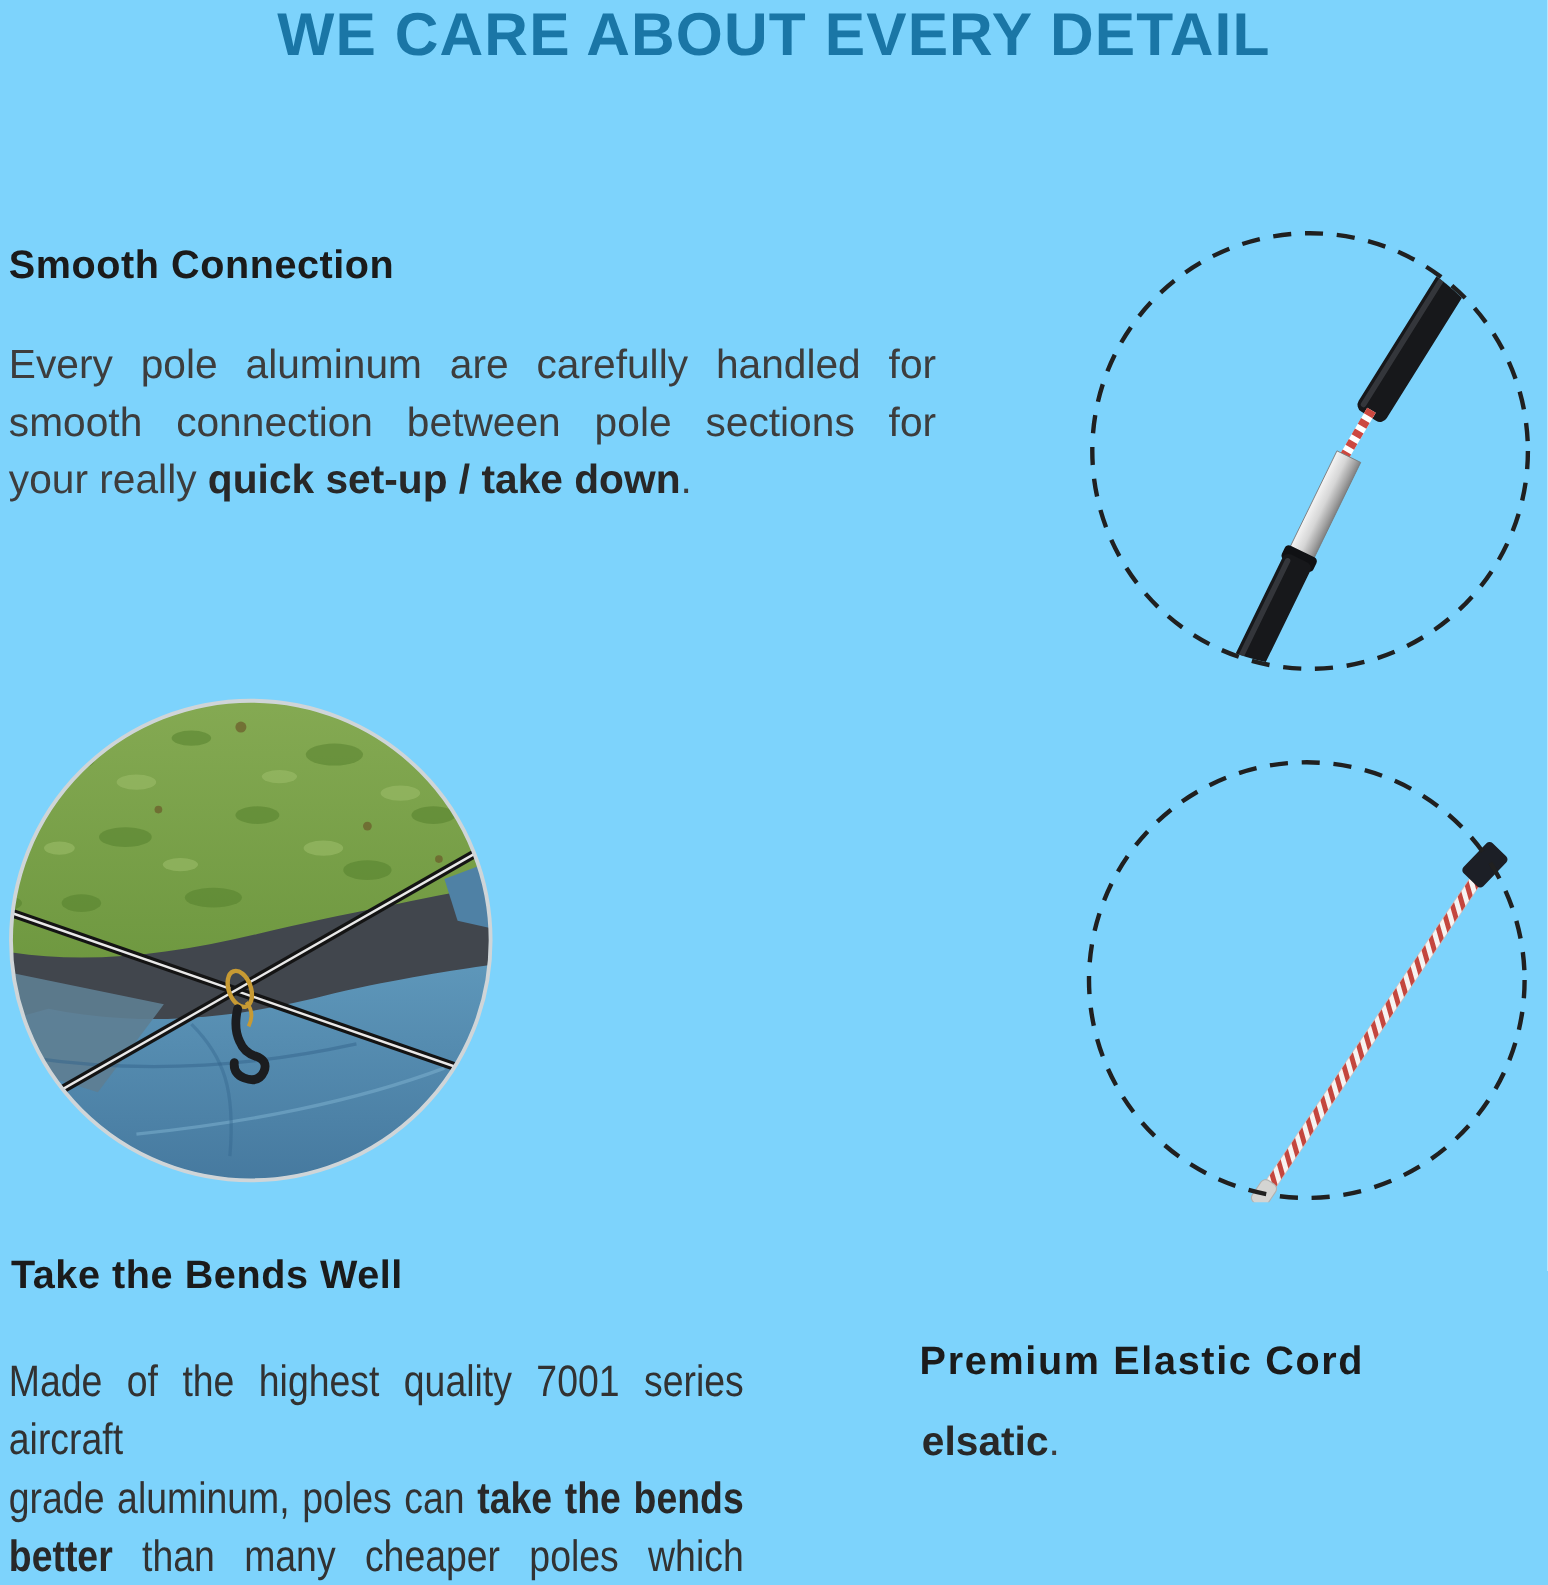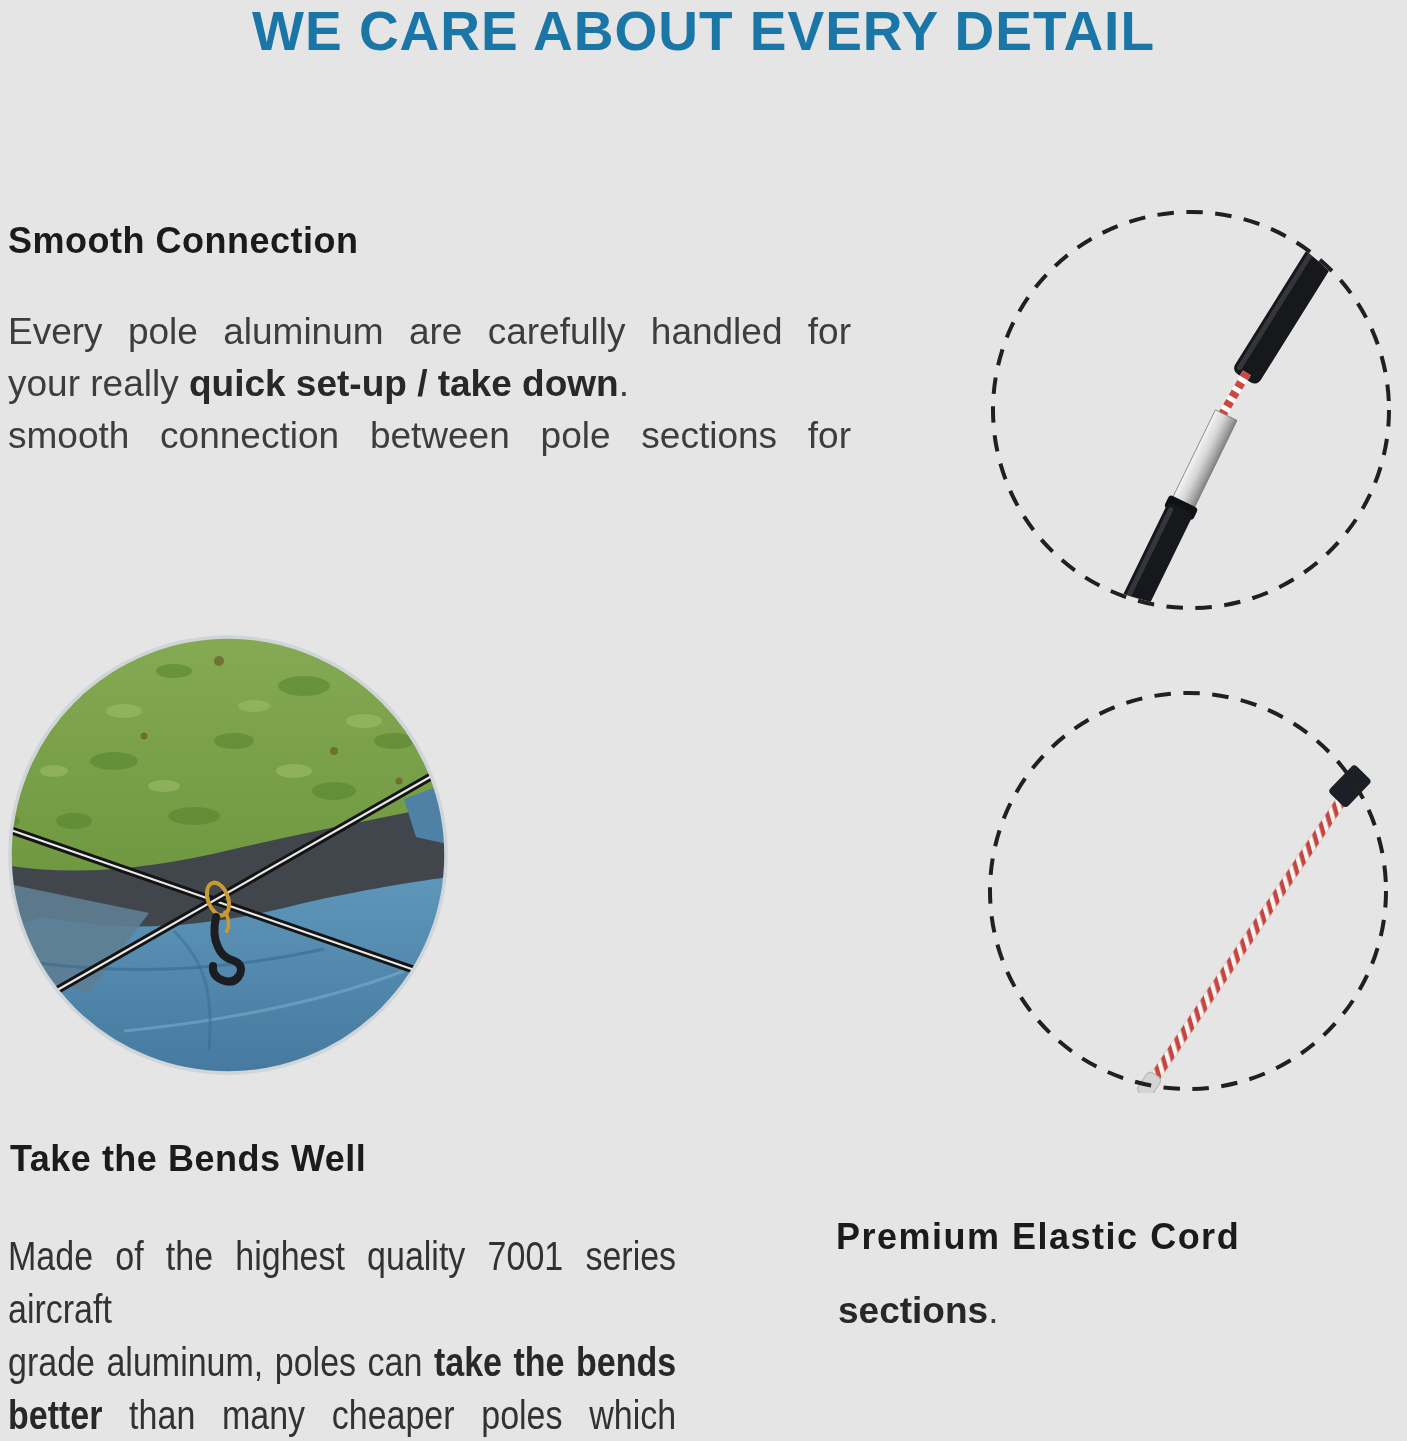--- a/index.html
+++ b/index.html
@@ -1,17 +1,17 @@
 <!DOCTYPE html>
 <html><head>
 <meta charset="utf-8">
 <style>
   html,body { margin:0; padding:0; background:#ffffff; }
   .stage {
-    position:relative; width:1407px; height:1441px; background:#e5e5e5;
+    position:relative; width:1407px; height:1441px; background:#7dd3fc;
     font-family:"Liberation Sans", sans-serif; overflow:hidden;
   }
   .page-title {
     position:absolute; top:0; left:0; width:100%; text-align:center;
     font-size:55px; line-height:62px; font-weight:700; letter-spacing:1px;
     color:#1a76a6;
   }
   .h2 {
     position:absolute; font-size:36px; line-height:1.15; font-weight:700;
     letter-spacing:0.5px; color:#1b1b1b; white-space:nowrap;
@@ -36,22 +36,22 @@
 </head>
 <body>
 
 <div class="stage">
 
   <div class="page-title">WE CARE ABOUT EVERY DETAIL</div>
 
   <div class="h2" id="h-smooth">Smooth Connection</div>
   <div class="para" id="p-smooth">
     <div class="line"><span>Every pole aluminum are carefully handled for</span></div>
+    <div class="line"><span>smooth connection between pole sections for</span></div>
     <div class="line natural"><span>your really </span><b>quick set-up / take down</b><span>.</span></div>
-    <div class="line"><span>smooth connection between pole sections for</span></div>
   </div>
 
   <div class="fig" id="fig-pole">
     <svg viewBox="0 0 404 404" width="404" height="404">
       <defs>
         <clipPath id="clip1">
             <circle cx="202" cy="202" r="196"></circle>
           </clipPath>
         <linearGradient id="metal" x1="0" y1="0" x2="1" y2="0">
           <stop offset="0" stop-color="#f4f4f4"></stop>
@@ -160,16 +160,16 @@
   <div class="h2" id="h-bends">Take the Bends Well</div>
   <div class="para" id="p-bends">
     <div class="line"><span>Made of the highest quality 7001 series aircraft</span></div>
     <div class="line"><span>grade aluminum, poles can </span><b>take the bends</b></div>
     <div class="line"><b>better</b><span> than many cheaper poles which would</span></div>
 
   </div>
 
   <div class="h2" id="h-cord">Premium Elastic Cord</div>
   <div class="para" id="p-cord">
-    <div class="line natural"><b>sections</b><span>.</span></div>
+    <div class="line natural"><b>elsatic</b><span>.</span></div>
   </div>
 
 </div>
 
 </body></html>

